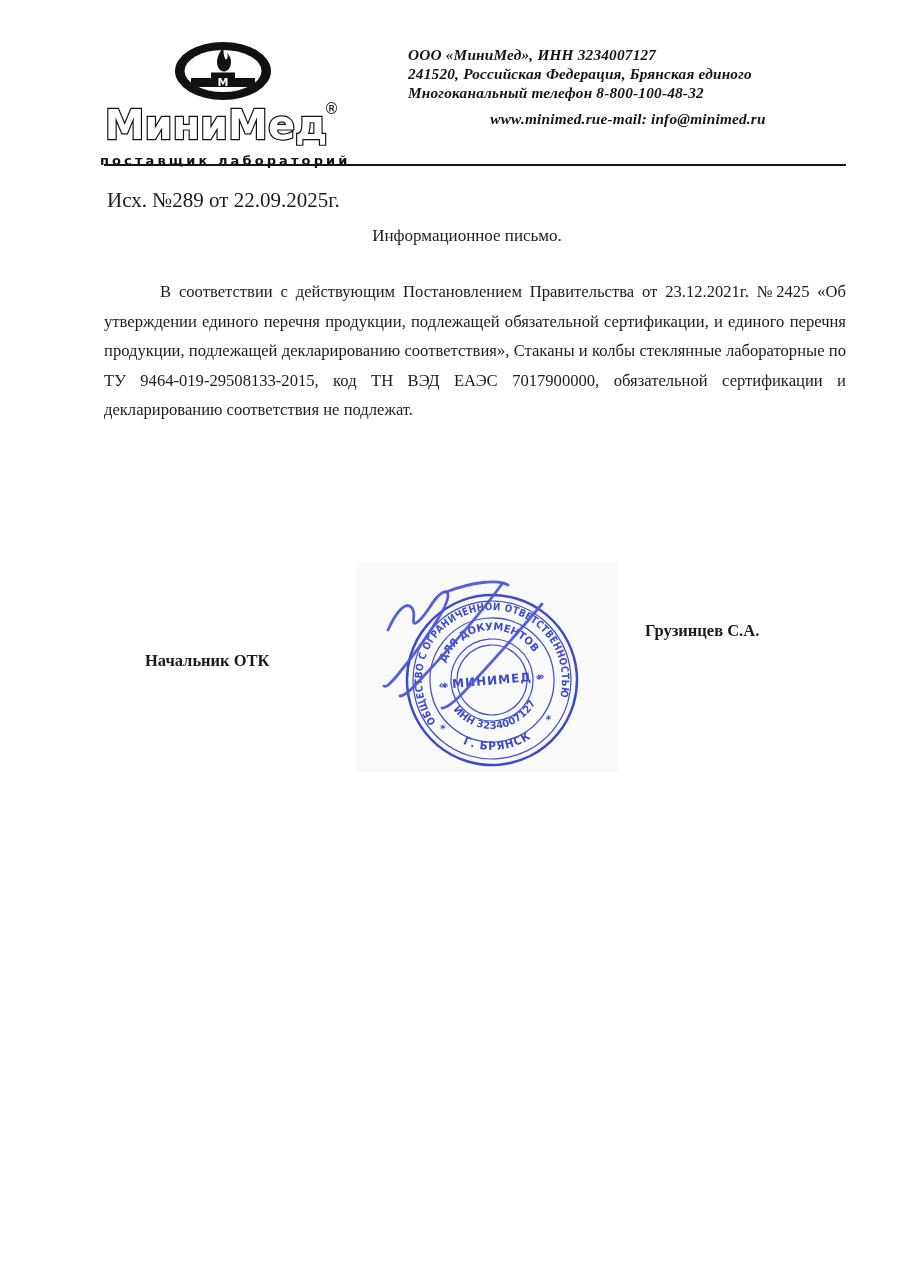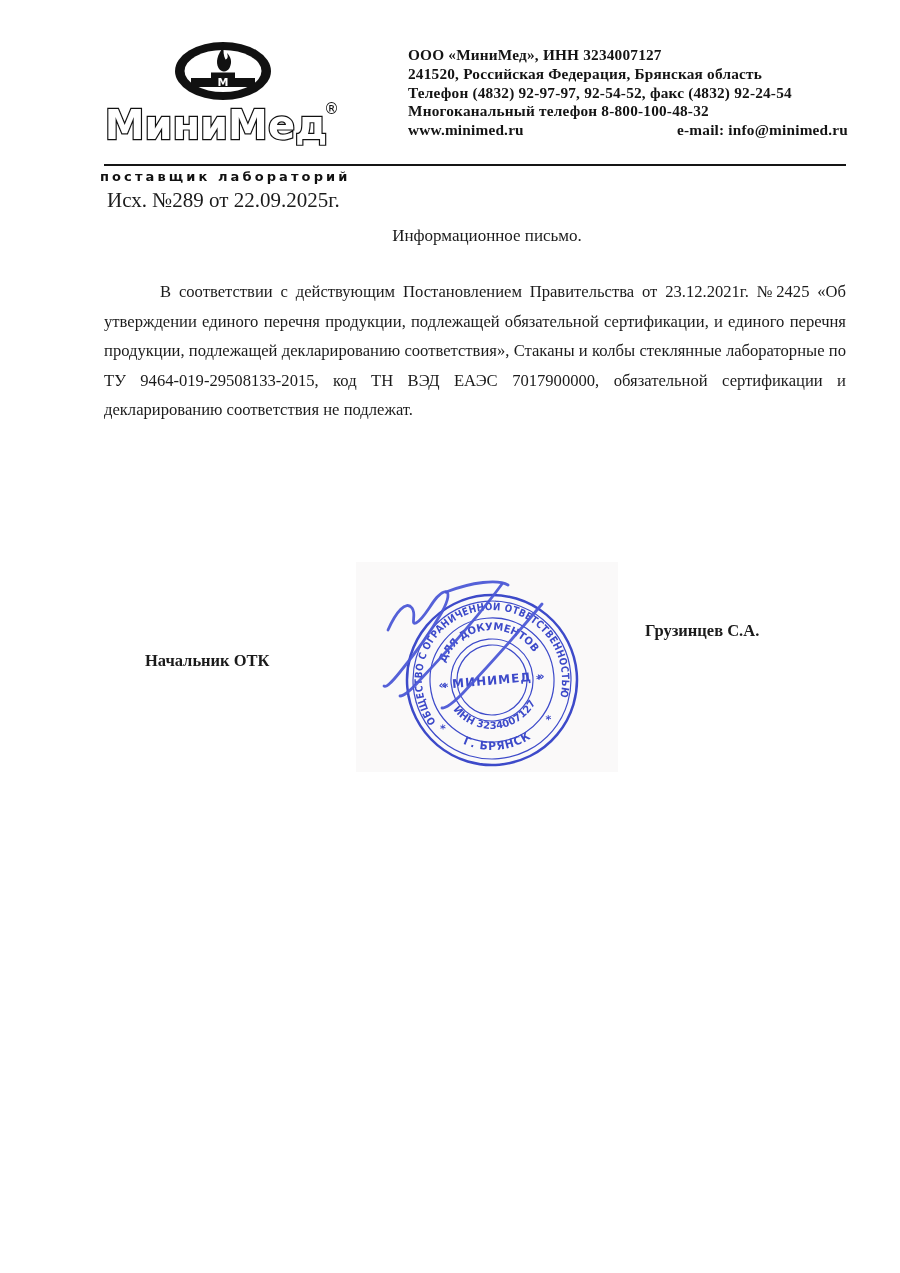--- a/index.html
+++ b/index.html
@@ -5,34 +5,34 @@
   html,body{margin:0;padding:0;background:#ffffff;}
   body{width:900px;height:1273px;position:relative;overflow:hidden;
        font-family:"Liberation Serif",serif;color:#1b1b1b;}
   .page{position:absolute;inset:0;background:#fff;}
 
   
   .logo-block{position:absolute;left:100px;top:40px;width:245px;text-align:center;}
   .lamp-svg{display:block;margin:0 auto;}
   .brand-svg{display:block;margin:-4px auto 0;}
   .tagline{font-family:"DejaVu Sans",sans-serif;font-weight:bold;font-size:13px;
-           letter-spacing:3.1px;color:#111;white-space:nowrap;margin-top:17px;}
+           letter-spacing:3.1px;color:#111;white-space:nowrap;margin-top:1px;}
 
   .company-block{position:absolute;left:408px;top:46px;width:440px;
                  font-family:"Liberation Serif",serif;font-weight:bold;
                  font-size:15.3px;line-height:18.8px;color:#141414;letter-spacing:.2px;}
-  .company-block .row{white-space:nowrap;}
+  .company-block .row{white-space:nowrap;font-style:italic;}
   .company-block sup{font-size:11px;text-decoration:underline;}
-  .web-row{display:flex;justify-content:space-between;}
+  .web-row{display:flex;justify-content:center;margin-top:8px;}
 
   .divider{position:absolute;left:104px;top:164px;width:742px;height:2.2px;background:#151515;}
 
   
   .ref-line{position:absolute;left:107px;top:188px;font-size:21px;}
-  .letter-title{position:absolute;left:116px;top:226px;width:742px;text-align:center;font-size:17px;}
+  .letter-title{position:absolute;left:96px;top:226px;width:742px;text-align:center;font-size:17px;}
   .letter-body{position:absolute;left:104px;top:277px;width:742px;font-size:16.6px;
                line-height:29.6px;text-align:justify;text-indent:56px;font-family:Liberation Serif, serif;}
 
   
   .sig-position{position:absolute;left:145px;top:615px;font-size:16.5px;font-weight:bold;margin-top:36px;}
   .sig-name{position:absolute;left:645px;top:615px;font-size:16.5px;font-weight:bold;margin-top:6px;}
 
   
   .stamp-backdrop{position:absolute;left:356px;top:562px;width:262px;height:210px;
                   background:rgba(120,110,95,0.04);}
@@ -63,22 +63,21 @@
     </svg>
     <svg class="brand-svg" width="245" height="54" viewBox="0 0 245 54">
       <text x="116" y="41" text-anchor="middle" font-family="DejaVu Sans, sans-serif" font-weight="bold" font-size="40" fill="#fff" stroke="#111" stroke-width="2.4" paint-order="stroke">МиниМед</text>
       <text x="224" y="16" font-size="15" fill="#111" font-family="DejaVu Sans, sans-serif">®</text>
     </svg>
     <div class="tagline">поставщик лабораторий</div>
   </div>
 
   <div class="company-block">
     <div class="row">ООО «МиниМед», ИНН 3234007127</div>
-    <div class="row">241520, Российская Федерация, Брянская область</div>
-    <div class="row">Телефон (4832) 92-97-97, 92-54-52, факс (4832) 92-24-54</div>
+    <div class="row">241520, Российская Федерация, Брянская единого</div>
     <div class="row">Многоканальный телефон 8-800-100-48-32</div>
     <div class="row web-row">
       <span>www.minimed.ru</span>
       <span>e-mail: info@minimed.ru</span>
     </div>
   </div>
 
   <div class="divider"></div>
 
   <div class="ref-line">Исх. №289 от 22.09.2025г.</div>

